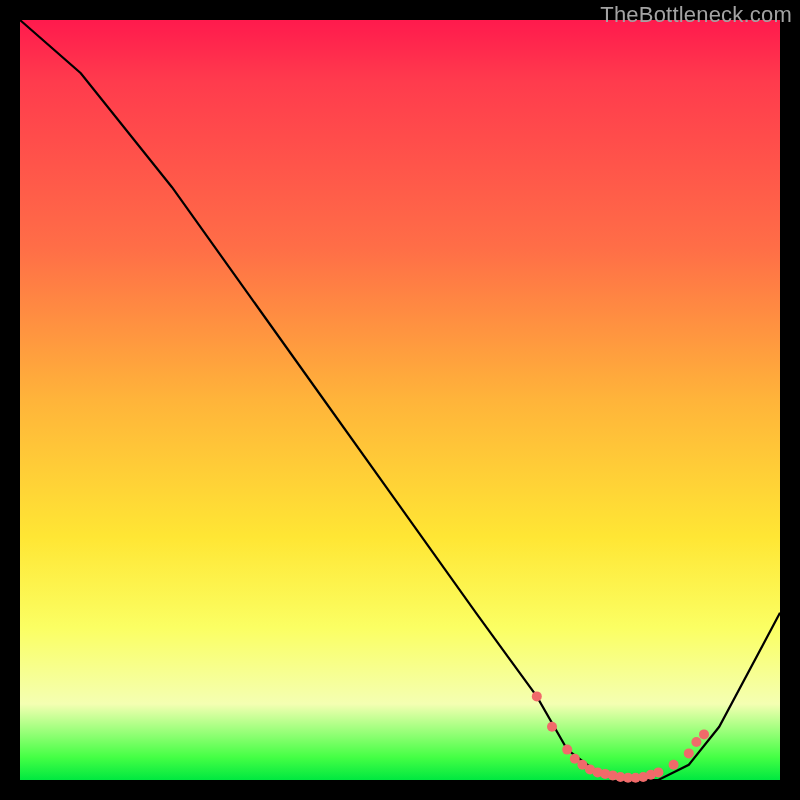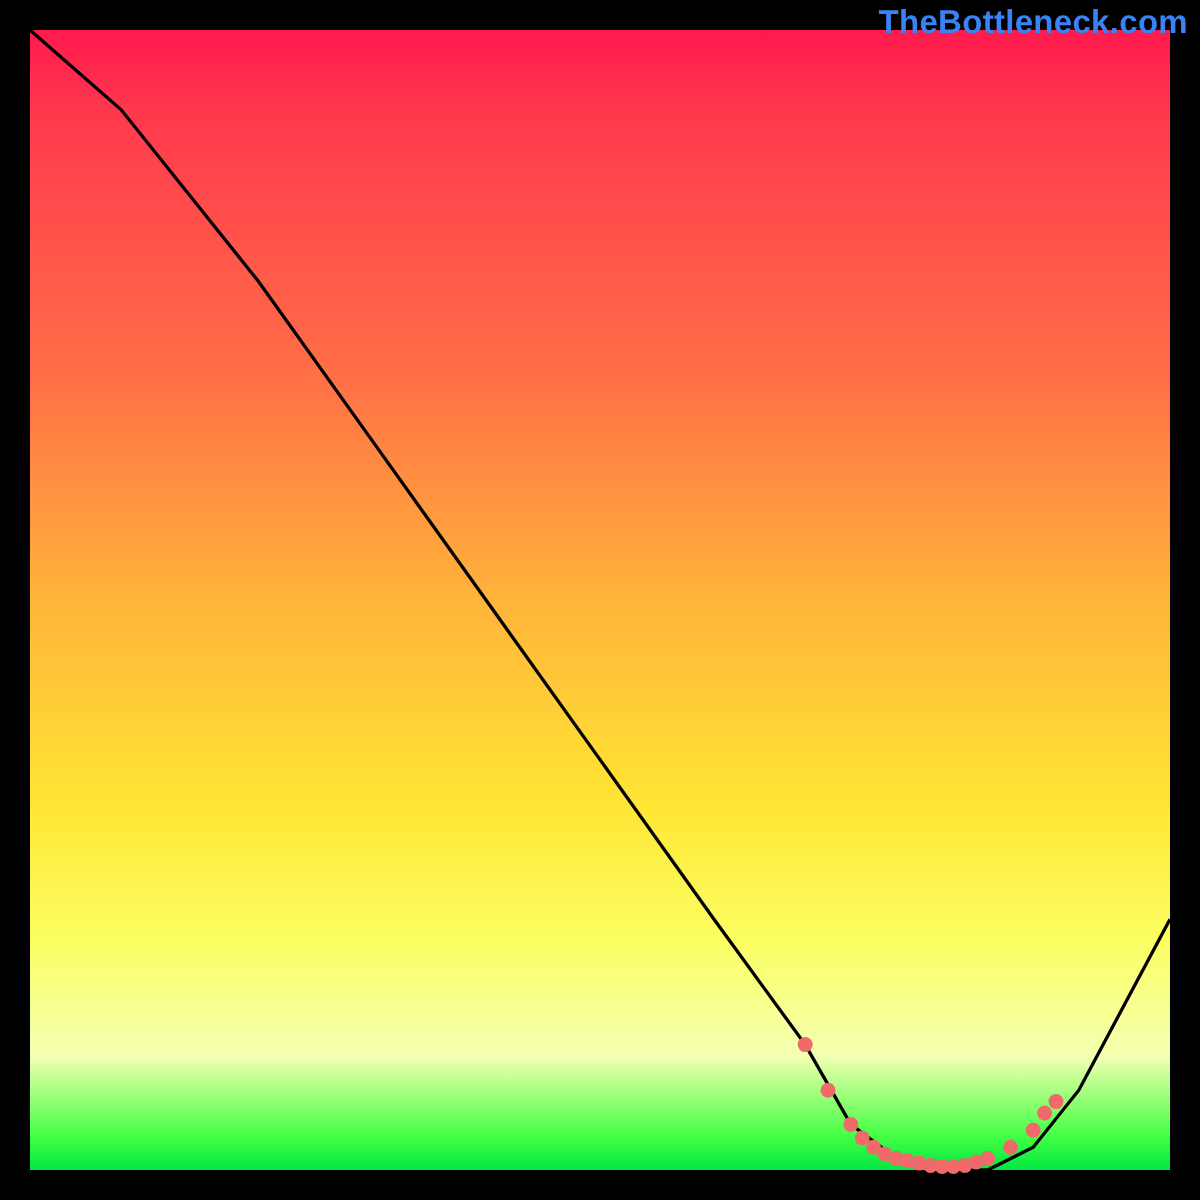--- a/index.html
+++ b/index.html
@@ -34,23 +34,23 @@
       #fbff63 80%,
       #f4ffb2 90%,
       #45ff45 97%,
       #00e840 100%
     );
   }
   .watermark {
     position: absolute;
     top: 2px;
     right: 8px;
-    color: #3b82f6;
+    color: #a3a3a3;
     font-size: 22px;
-    font-weight: 700;
+    font-weight: 400;
     letter-spacing: 0.2px;
     pointer-events: none;
   }
   svg.curve {
     position: absolute;
     left: 0; top: 0;
     width: 100%; height: 100%;
     overflow: visible;
   }
   .curve path {

